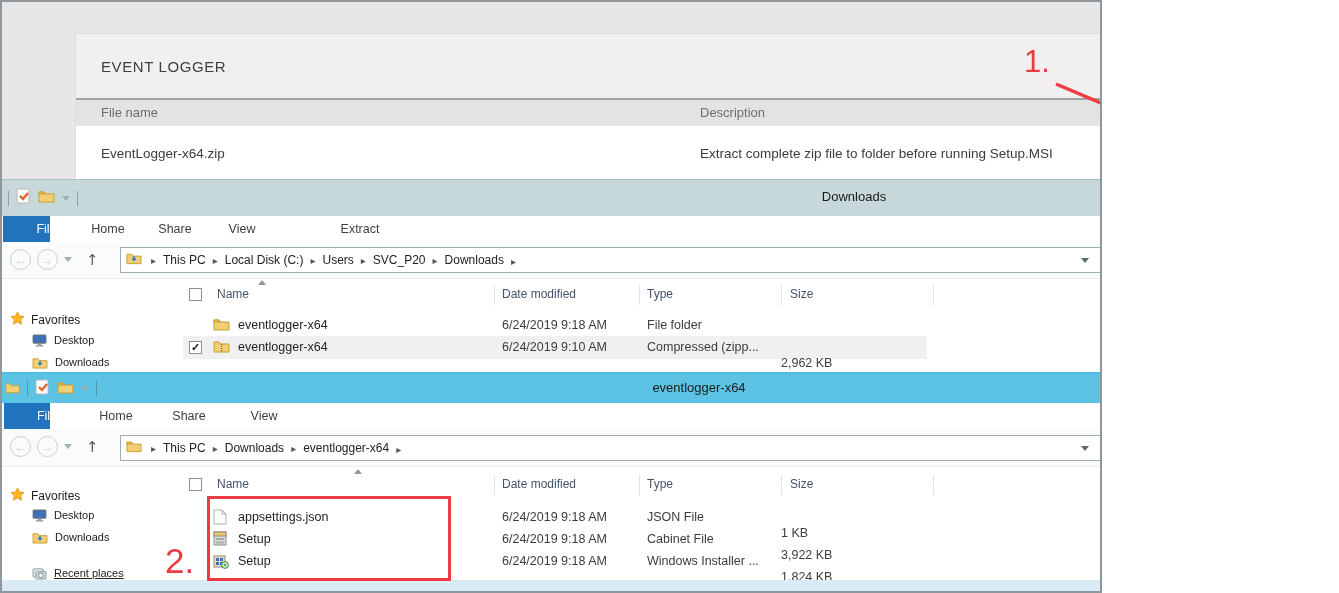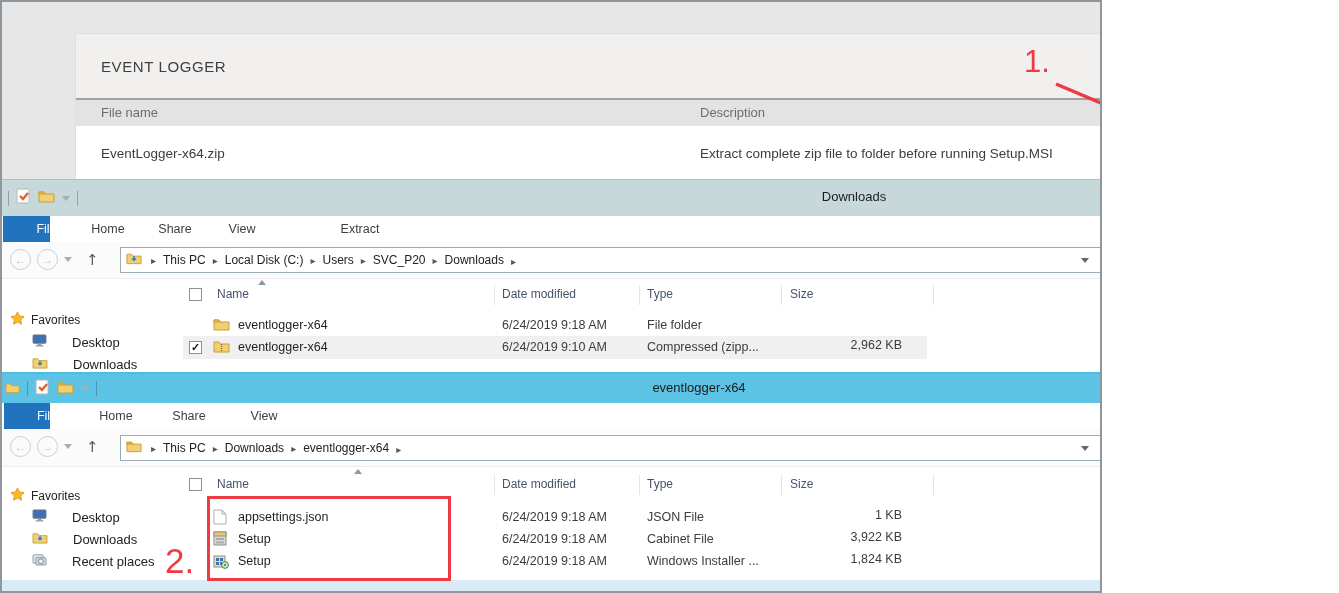--- a/index.html
+++ b/index.html
@@ -53,36 +53,36 @@
   .addr-refresh { color: #5b6b73; font-size: 14px; font-family: "DejaVu Sans", sans-serif;
                   border-left: 0; padding: 0 10px 0 4px; }
   .searchbox { position: absolute; left: 1138px; top: 5px; width: 197px; height: 26px;
                border: 1px solid #9aacb6; background: #ffffff; }
   .searchbox input { width: 100%; height: 100%; border: 0; outline: 0; font-size: 12px;
                      padding: 0 8px; color: #444; font-family: Liberation Serif, serif; background: transparent; }
   .searchbox input::placeholder { color: #9a9a9a; }
   .content { position: relative; background: #ffffff; }
   .side-group { position: absolute; left: 8px; display: flex; align-items: center; gap: 6px;
                 font-size: 12px; color: #222; cursor: pointer; }
-  .side-item { position: absolute; left: 30px; display: flex; align-items: flex-end; gap: 25px;
-               font-size: 13px; color: #222; cursor: pointer; }
+  .side-item { position: absolute; left: 30px; display: flex; align-items: flex-start; gap: 7px;
+               font-size: 11px; color: #222; cursor: pointer; }
   .fl-headrow { position: absolute; font-size: 12px; color: #44546a; }
   .fl-colsep { position: absolute; width: 1px; height: 20px; background: #e4e4e4; }
   .checkbox { width: 13px; height: 13px; border: 1px solid #8f8f8f; background: #ffffff;
               display: inline-flex; align-items: center; justify-content: center; }
   .checkbox.checked::after { content: "\2713"; font-size: 11px; font-weight: bold; color: #1c1c1c; }
   .sort-tri { position: absolute; width: 0; height: 0; border-left: 4px solid transparent;
               border-right: 4px solid transparent; border-bottom: 5px solid #8a9aa5; }
   .fl-row { position: absolute; height: 22px; font-size: 12.5px; color: #1f1f1f; }
   .fl-row .name { position: absolute; left: 236px; top: 3px; }
   .fl-row .icon { position: absolute; left: 211px; top: 2px; }
   .fl-row .cbx { position: absolute; left: 187px; top: 4px; }
   .fl-row .date { position: absolute; left: 500px; top: 3px; color: #3c3c3c; }
   .fl-row .type { position: absolute; left: 645px; top: 3px; color: #3c3c3c; }
-  .fl-row .size { position: absolute; left: 779px; top: 1px; width: 121px; text-align: right; color: #3c3c3c; }
+  .fl-row .size { position: absolute; left: 779px; top: 19px; width: 121px; text-align: left; color: #3c3c3c; }
   .sel-band { position: absolute; left: 181px; width: 744px; height: 23px; background: #f0f0f0; }
   .bottom-strip { position: absolute; left: 0; right: 0; bottom: 0; height: 13px; background: #d9ecf6; }
 
   
   .anno { position: absolute; color: #ee3b43; z-index: 9; font-family: "Liberation Sans", sans-serif; }
   .anno-1 { left: 1022px; top: 42px; font-size: 31px; }
   .anno-2 { left: 163px; top: 539px; font-size: 35px; }
   .anno-rect { position: absolute; left: 205px; top: 494px; width: 244px; height: 85px;
                border: 3px solid #ee3b43; z-index: 9; }
   .anno-arrow { position: absolute; left: 1040px; top: 68px; z-index: 9; }
@@ -367,21 +367,21 @@
         <span>Desktop</span>
       </div>
       <div class="side-item" style="top:64px;">
         <span>
           <svg width="16" height="13" viewBox="0 0 17 14">
               <path d="M1 3 h5 l1.5 2 H16 v8 H1 z" fill="#f3cf74" stroke="#c99f35"></path>
               <path d="M8.5 5 v4 M6.5 7.5 l2 2 2-2" stroke="#2f7fd0" stroke-width="1.6" fill="none"></path>
             </svg></span>
         <span>Downloads</span>
       </div>
-      <div class="side-item" style="top:86px;">
+      <div class="side-item" style="top:100px;text-decoration:underline;">
         <span>
           <svg width="15" height="13" viewBox="0 0 16 14">
               <rect x="1" y="2" width="11" height="9" rx="1" fill="#dfe6ea" stroke="#8a9aa3"></rect>
               <rect x="4" y="5" width="11" height="8" rx="1" fill="#cfd9de" stroke="#8a9aa3"></rect>
               <circle cx="9.5" cy="9" r="2.6" fill="#eef3f5" stroke="#6f8a96"></circle>
             </svg></span>
         <span>Recent places</span>
       </div>
 
       <div class="fl-headrow" style="left:0; top:7px; width:100%; height:22px;">

